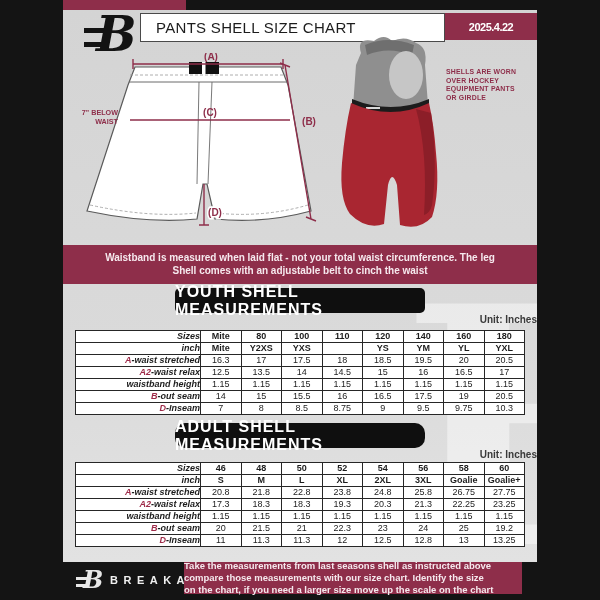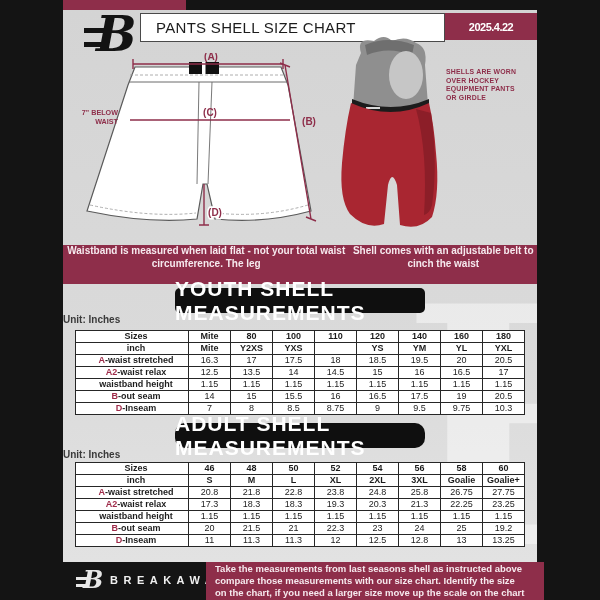--- a/index.html
+++ b/index.html
@@ -23,48 +23,48 @@
   .date-box{position:absolute;left:382px;top:3px;width:92px;height:27px;background:#8e2e4a;
             display:flex;align-items:center;justify-content:center;}
   .date-box span{color:#fff;font-weight:bold;font-size:11px;letter-spacing:-.5px;}
   
   .diagram{position:absolute;left:0;top:43px;width:282px;height:182px;}
   .shellpic{position:absolute;left:273px;top:23px;width:112px;height:202px;}
   .shell-note{position:absolute;left:383px;top:58px;width:84px;color:#8e2e4a;
               font-size:6.9px;font-weight:bold;line-height:8.6px;letter-spacing:.2px;}
   
   .banner{position:absolute;left:0;top:235px;width:474px;height:39px;background:#8e2e4a;
-          display:flex;flex-direction:row;justify-content:center;}
+          display:flex;flex-direction:column;justify-content:center;}
   .banner div{color:#f6e9ee;font-size:10px;font-weight:bold;text-align:center;line-height:12.6px;}
   
   .sec-banner{position:absolute;left:112px;width:250px;height:25px;background:#0f0f0f;
               border-radius:5px;display:flex;align-items:center;justify-content:center;}
-  .sec-banner span{color:#fff;font-weight:bold;font-size:21px;letter-spacing:1px;}
-  .unit{position:absolute;left:0;width:474px;text-align:left;font-size:10px;
+  .sec-banner span{color:#fff;font-weight:bold;font-size:16px;letter-spacing:1px;}
+  .unit{position:absolute;left:0;width:474px;text-align:right;font-size:10px;
         font-weight:bold;color:#3a3a3a;}
   
   table.mtable{position:absolute;left:12px;width:450px;border-collapse:collapse;
                table-layout:fixed;background:#fff;z-index:2;}
   table.mtable td{border:1px solid #262626;border-top-width:1.6px;border-bottom-width:1.6px;
                   height:11px;line-height:11px;font-size:9px;text-align:center;
                   padding:0;color:#1c1c1c;overflow:hidden;}
-  table.mtable td.lbl{width:104px;text-align:center;padding-left:8px;font-weight:bold;}
+  table.mtable td.lbl{width:104px;text-align:right;padding-left:20px;font-weight:bold;font-style:italic;}
   table.mtable tr.hdr td{font-weight:bold;}
   table.mtable .pfx{color:#9e2b49;font-weight:bold;}
   
   .footer{position:absolute;left:0;top:562px;width:600px;height:38px;background:#141414;}
   .logo-small{position:absolute;left:76px;top:7px;width:26px;height:26px;}
   .logo-small .b{position:absolute;left:7px;top:-4px;font-family:"DejaVu Serif",serif;
                  font-style:italic;font-weight:bold;font-size:24px;color:#e8e8e8;}
   .logo-small .bar1,.logo-small .bar2{position:absolute;left:0;width:11px;height:2.6px;background:#e8e8e8;}
   .logo-small .bar1{top:8px;} .logo-small .bar2{top:15px;}
   .brand{position:absolute;left:110px;top:12px;color:#f0f0f0;font-size:11px;
          font-weight:bold;letter-spacing:5.5px;}
-  .foot-note{position:absolute;left:206px;top:0;width:338px;height:38px;background:#8e2e4a;
-             display:flex;flex-direction:column;justify-content:center;padding-left:9px;box-sizing:border-box;}
+  .foot-note{position:absolute;left:184px;top:0;width:338px;height:32px;background:#8e2e4a;
+             display:flex;flex-direction:column;justify-content:center;box-sizing:border-box;}
   .foot-note div{color:#f6e9ee;font-size:9.5px;font-weight:bold;line-height:12px;}
   
   .mlabel{font-family:"Liberation Sans",sans-serif;font-weight:bold;fill:#8e2e4a;}
 </style>
 </head>
 <body>
 
 <div class="page">
   <div class="top-strip"></div>
 

